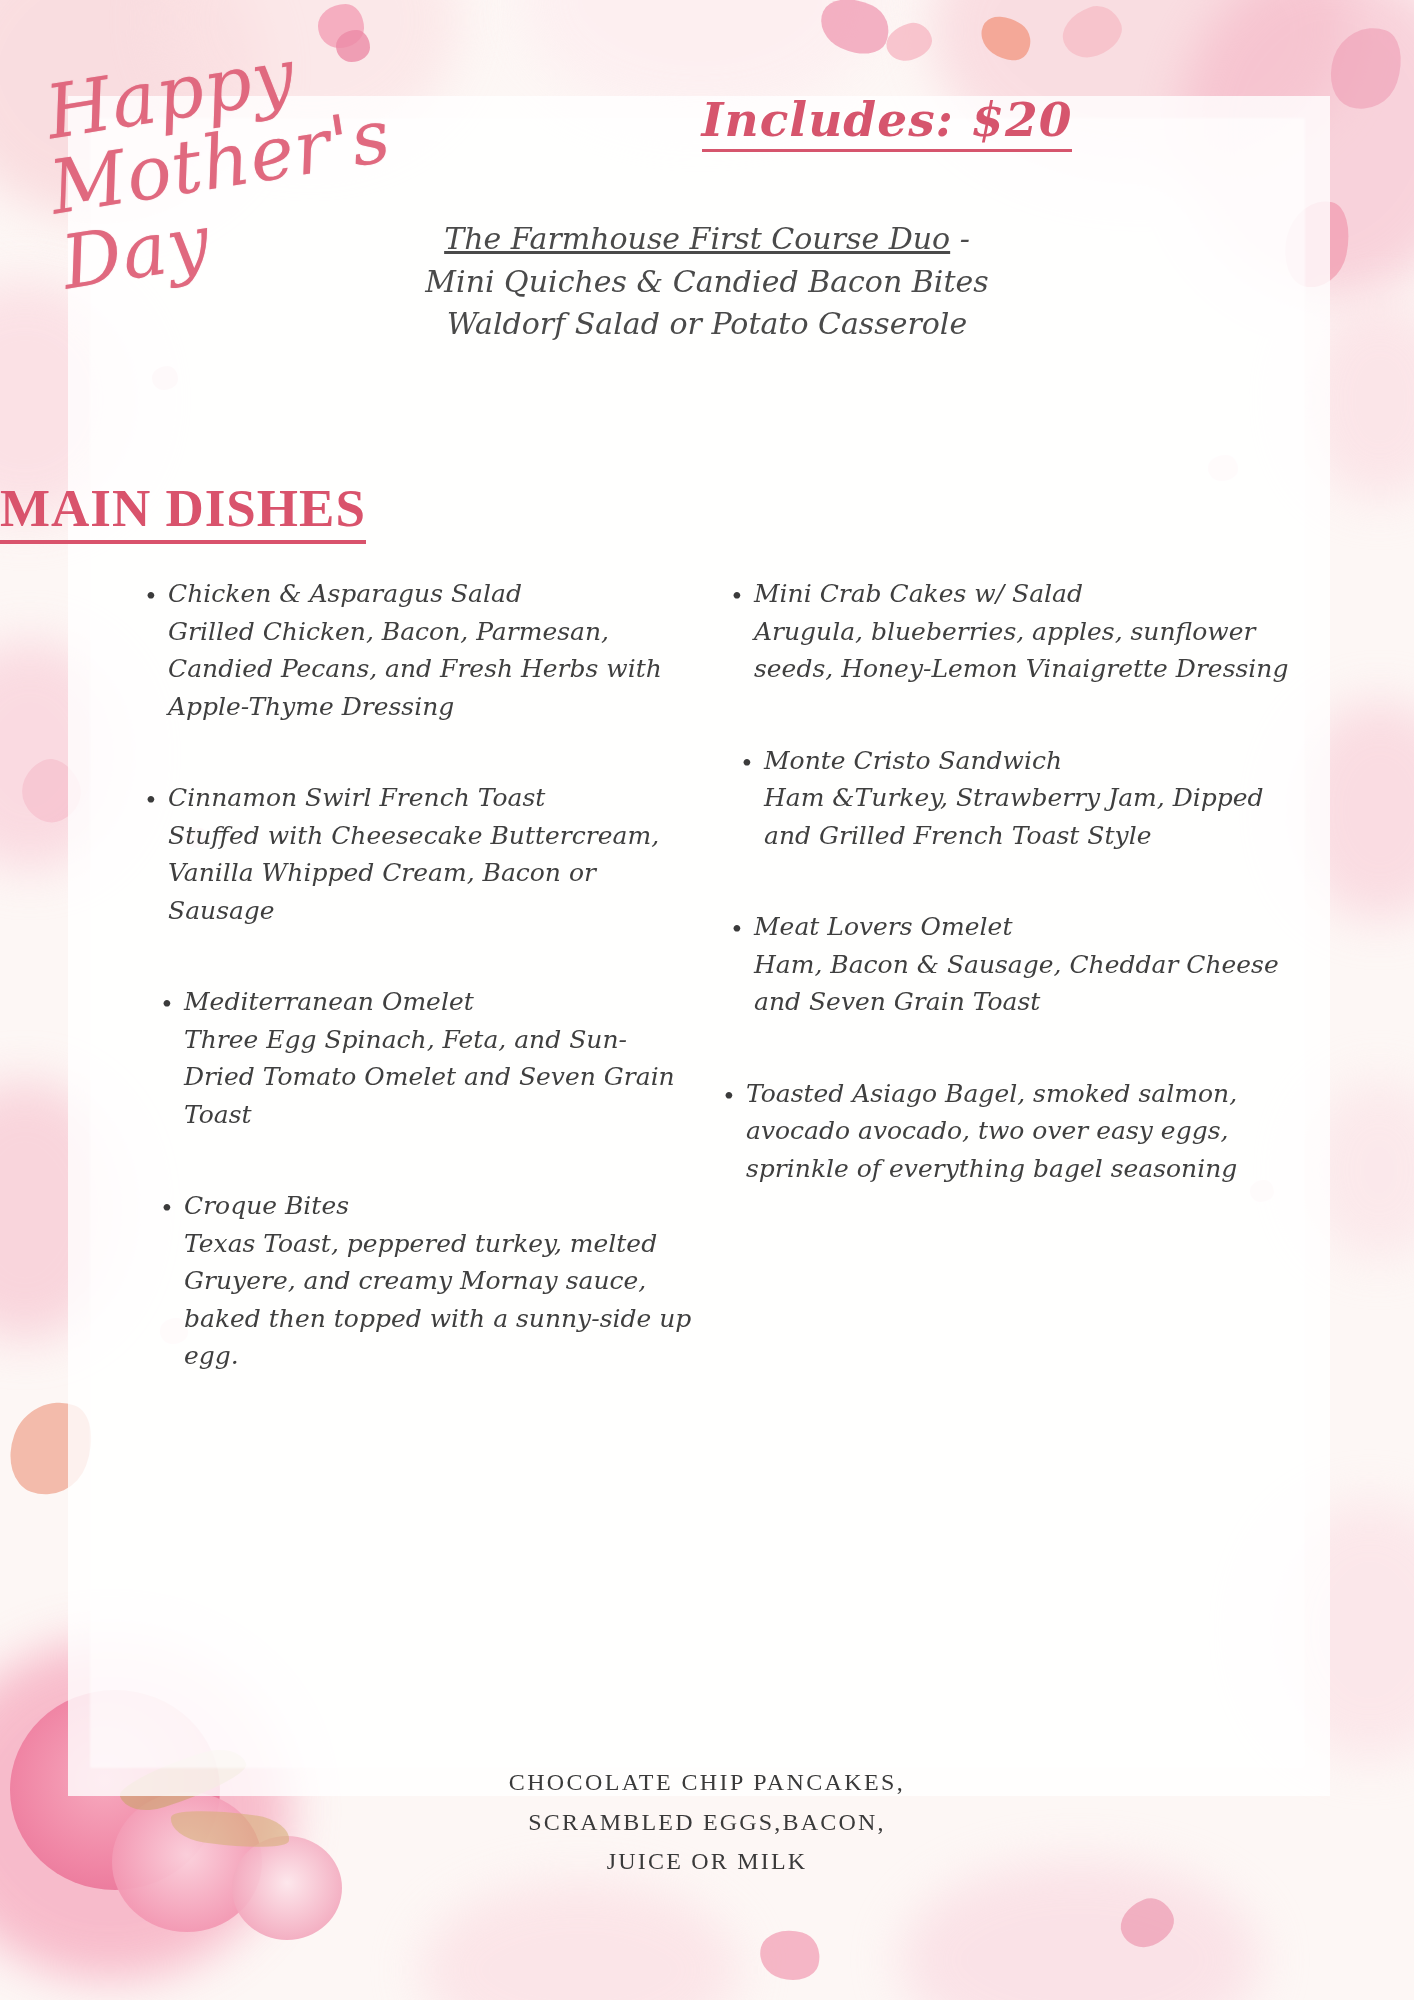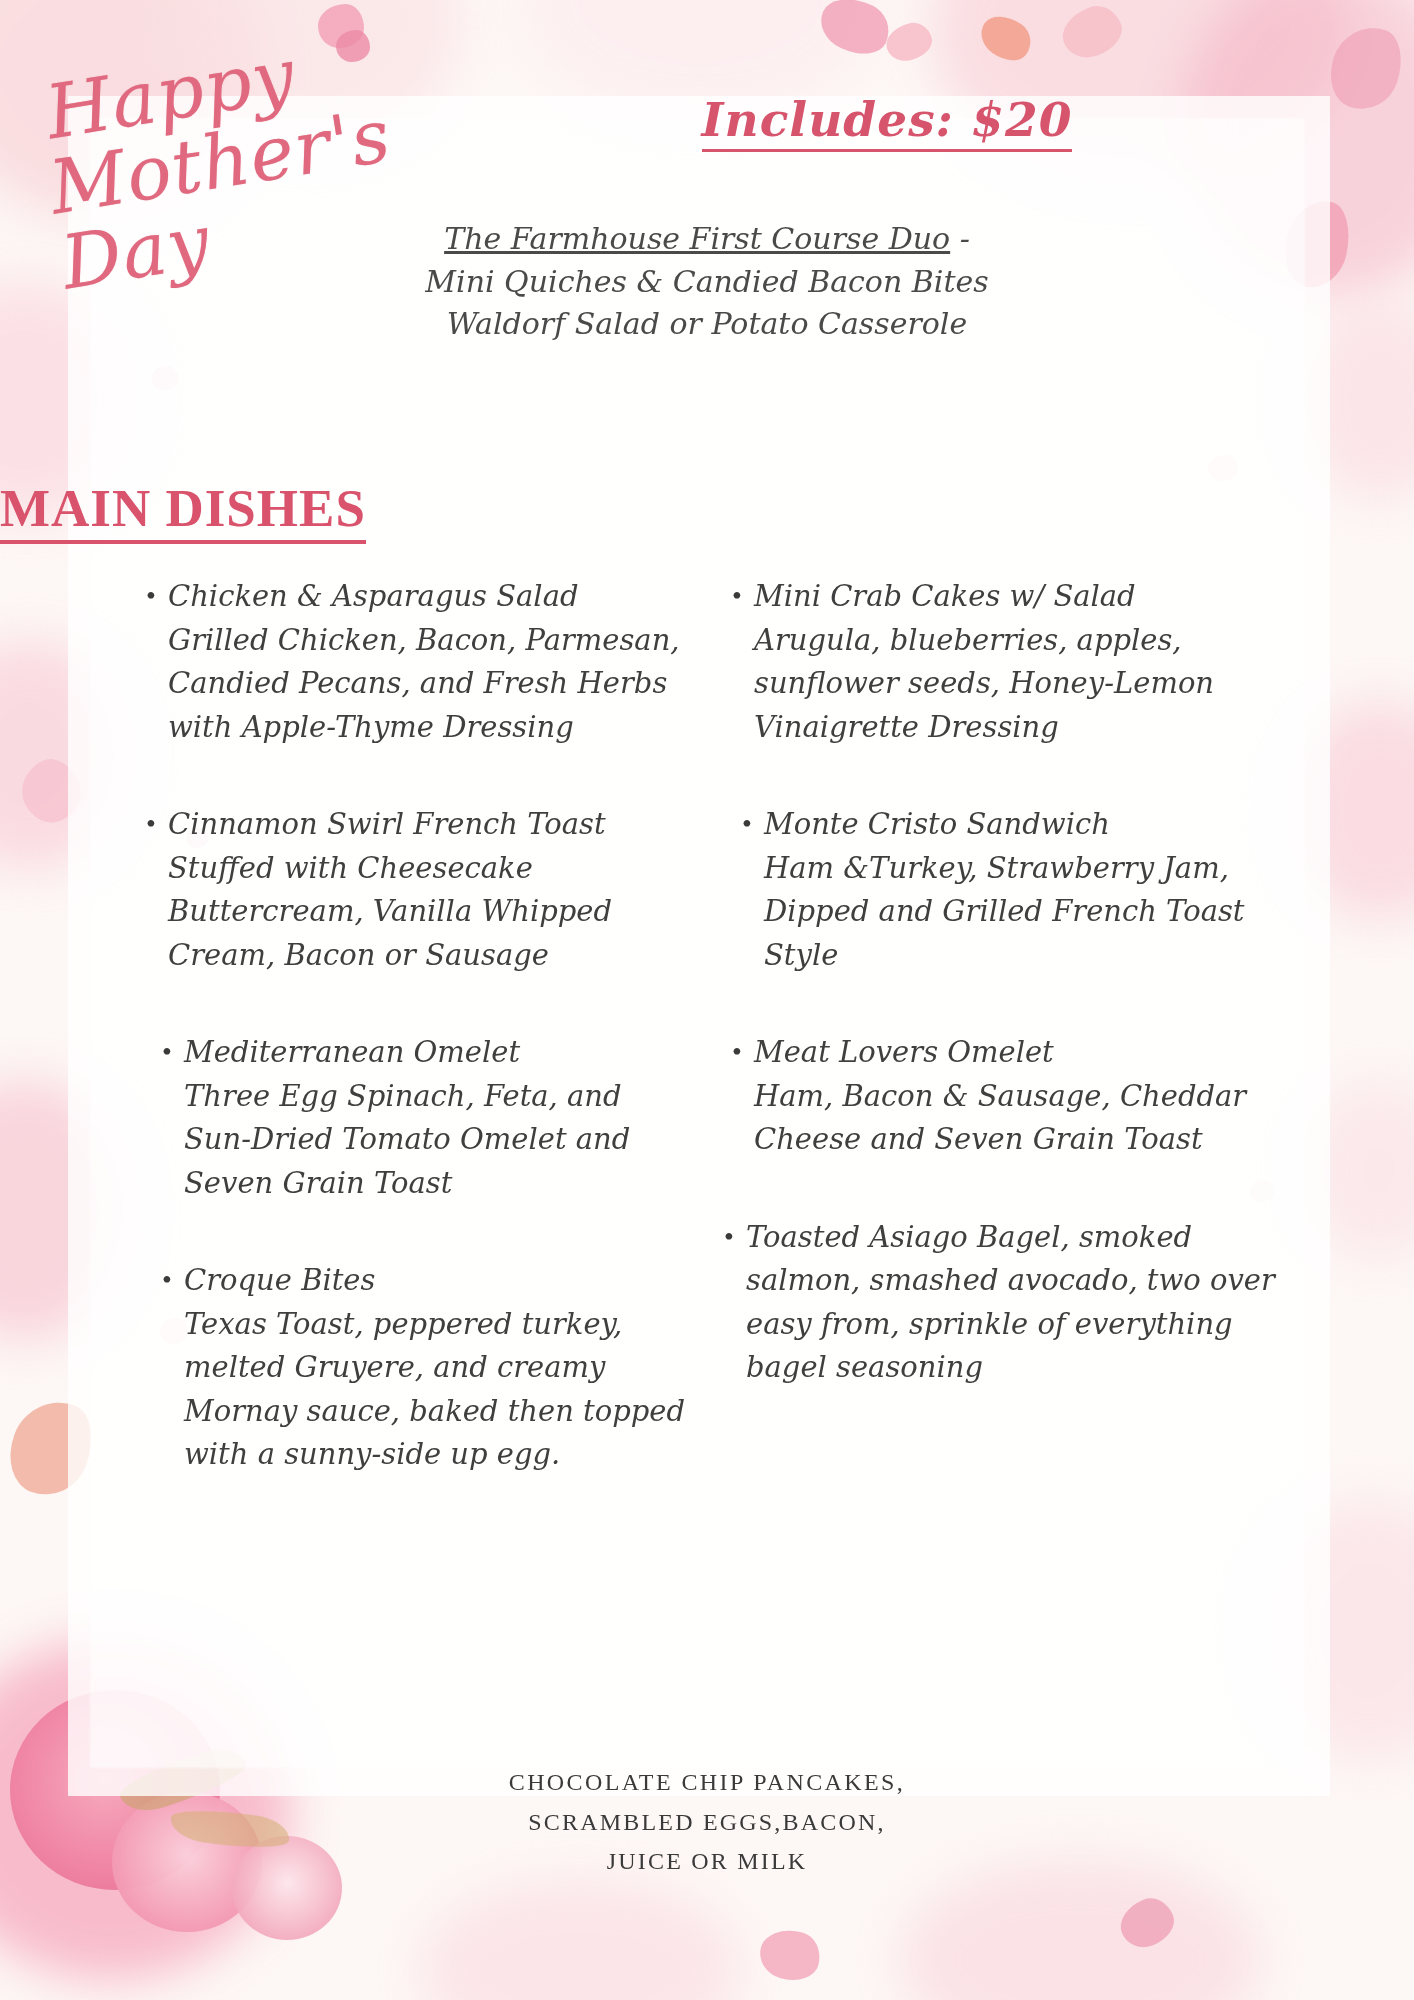--- a/index.html
+++ b/index.html
@@ -142,21 +142,21 @@
     line-height: 1.38;
     width: 34px;
     flex: 0 0 34px;
     text-align: center;
     padding-top: 2px;
   }
   .dish-text {
     font-family: "DejaVu Serif", serif;
     font-style: italic;
     color: #3f3f3f;
-    font-size: 29px;
+    font-size: 25px;
     line-height: 1.5;
   }
   .dish-name { display: block; }
   .dish-desc { display: block; }
 
   
   .col-left .dish:nth-child(1) { margin-left: 34px; }
   .col-left .dish:nth-child(2) { margin-left: 34px; }
   .col-left .dish:nth-child(3) { margin-left: 50px; }
   .col-left .dish:nth-child(4) { margin-left: 50px; }
@@ -326,21 +326,21 @@
         <div class="bullet">•</div>
         <div class="dish-text">
           <span class="dish-name">Meat Lovers Omelet</span>
           <span class="dish-desc">Ham, Bacon &amp; Sausage, Cheddar Cheese and Seven Grain Toast</span>
         </div>
       </div>
 
       <div class="dish">
         <div class="bullet">•</div>
         <div class="dish-text">
-          <span class="dish-desc">Toasted Asiago Bagel, smoked salmon, smashed avocado, two over easy from, sprinkle of everything bagel seasoning</span>
+          <span class="dish-desc">Toasted Asiago Bagel, smoked salmon, avocado avocado, two over easy eggs, sprinkle of everything bagel seasoning</span>
         </div>
       </div>
 
     </div>
   </div>
 
   <div class="kids">
     <div>CHOCOLATE CHIP PANCAKES,</div>
     <div>SCRAMBLED EGGS,BACON,</div>
     <div>JUICE OR MILK</div>

